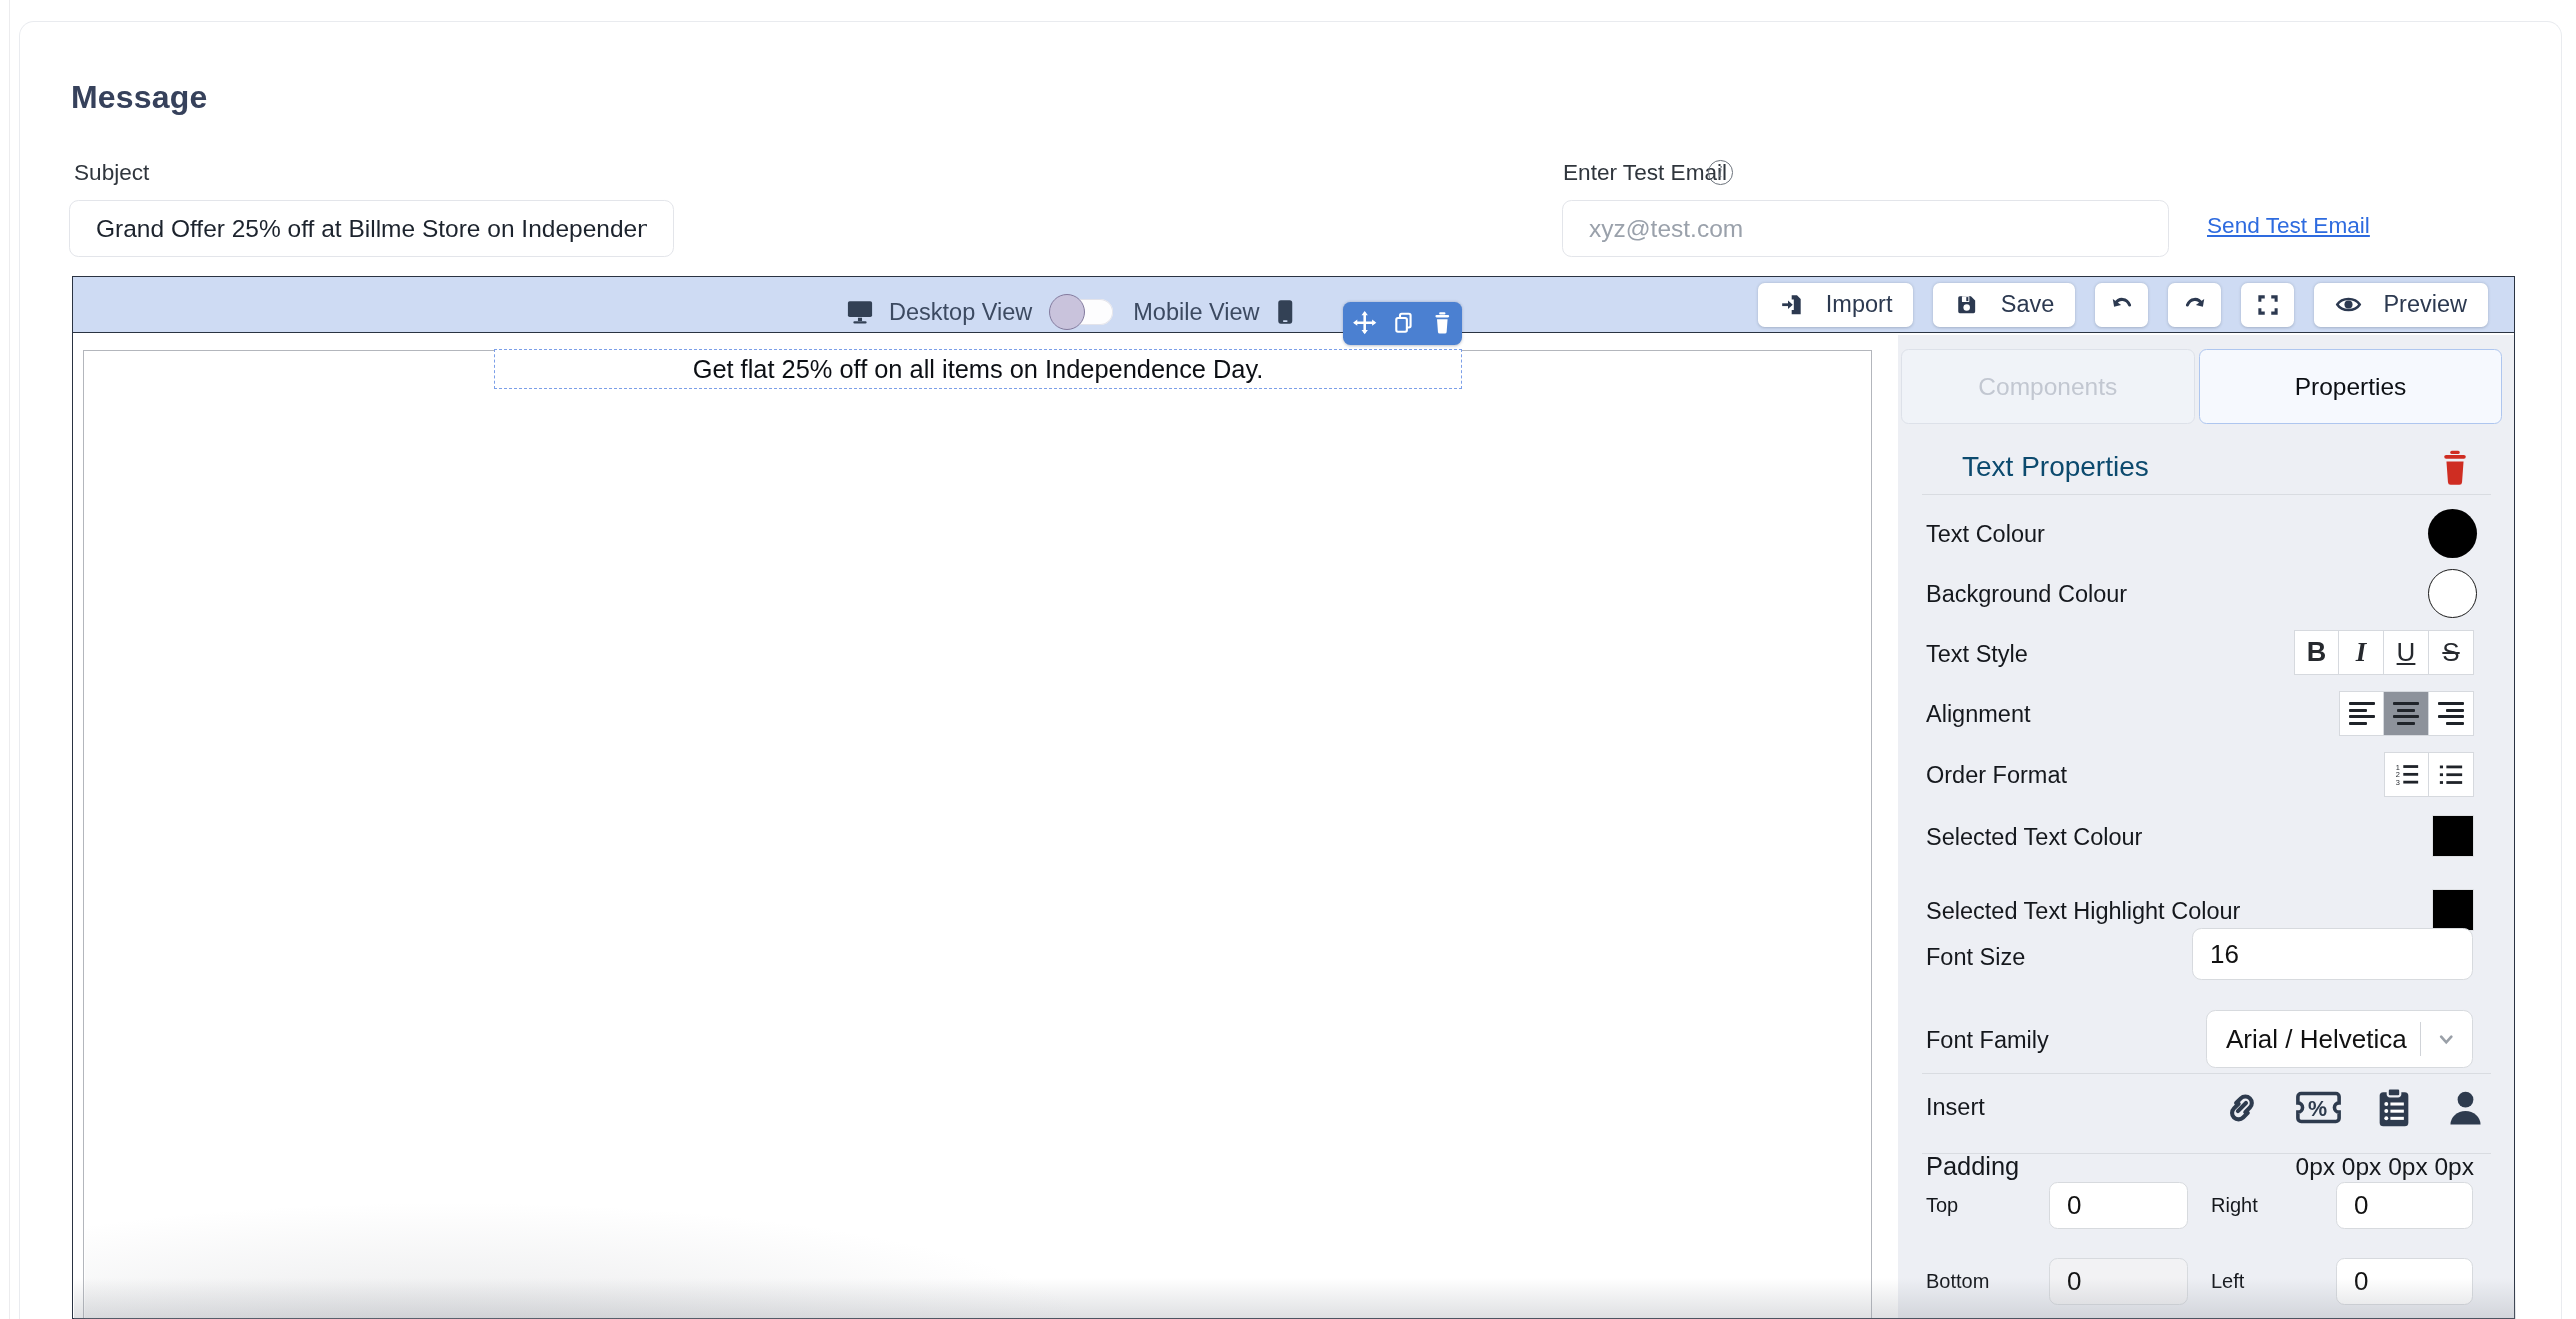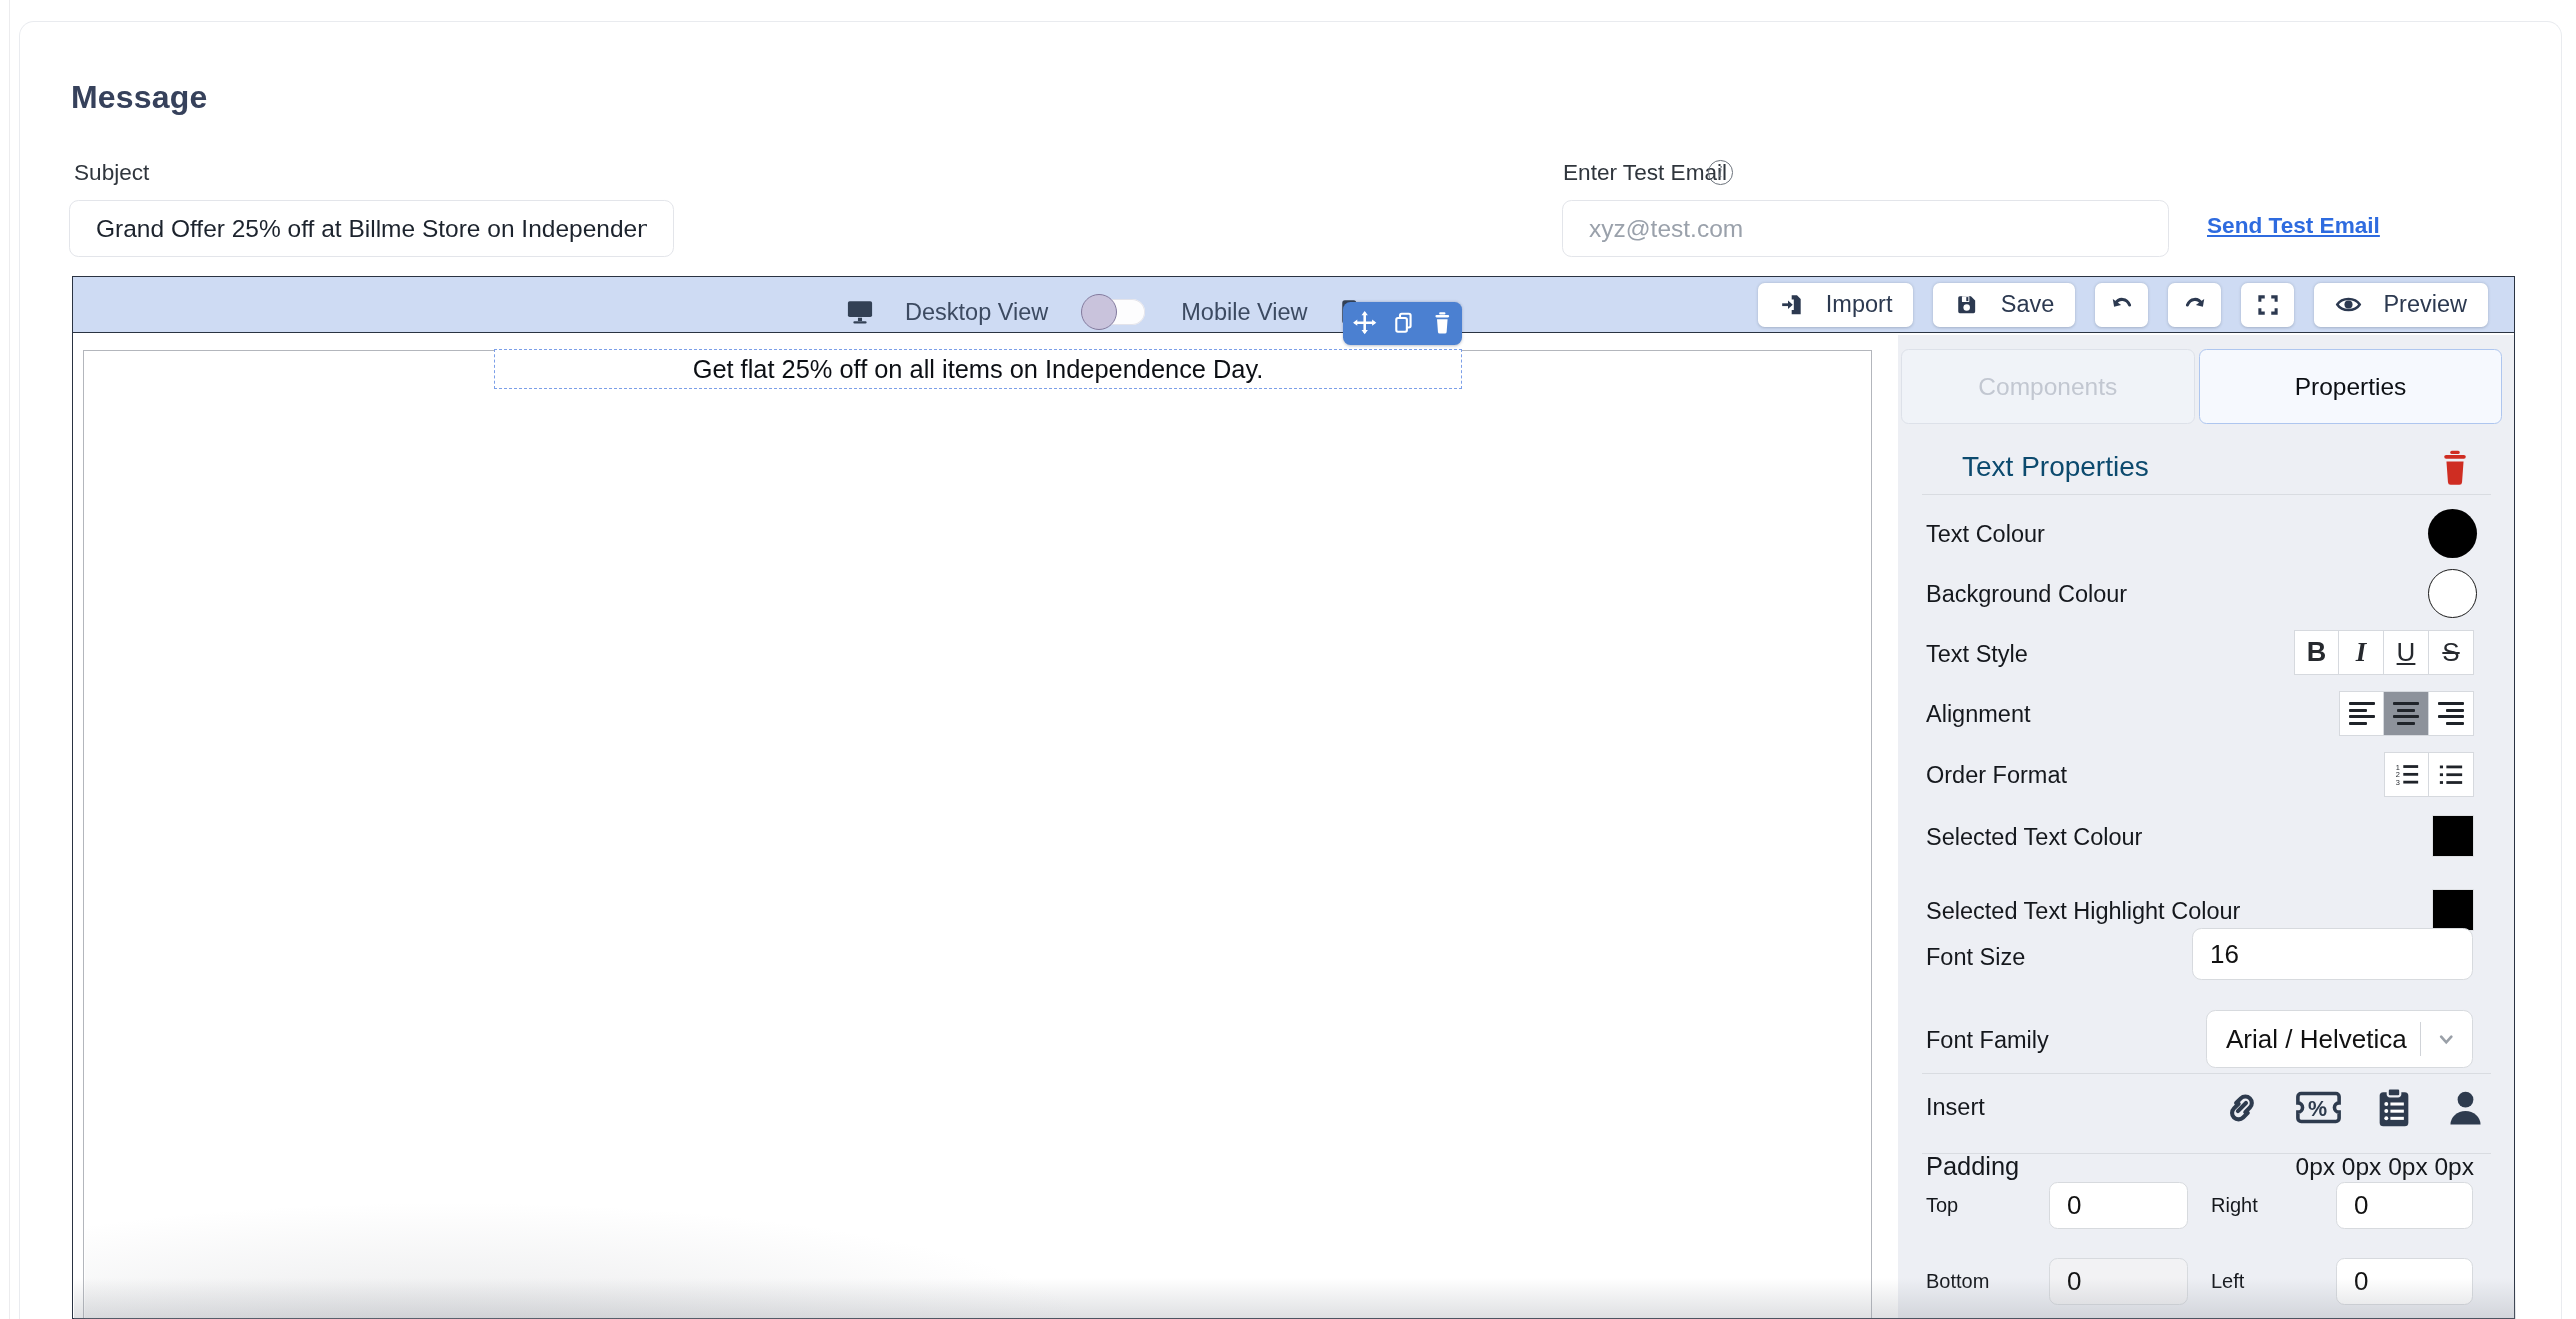--- a/index.html
+++ b/index.html
@@ -9,26 +9,26 @@
 
   
   .card { position:absolute; left:19px; top:21px; width:2543px; height:1298px; background:#fff; border:1.9px solid #e9ebef; border-bottom:none; border-radius:15px 15px 0 0; }
 
   .page-title { position:absolute; left:71px; top:79px; font-size:32px; font-weight:bold; color:#36415b; letter-spacing:0.2px; }
 
   .field-label { position:absolute; font-size:22.6px; color:#30363d; }
   .text-input { position:absolute; height:57px; background:#fff; border:1.9px solid #e3e5ea; border-radius:9.4px; font-family:"Liberation Sans",sans-serif; font-size:24.5px; color:#1c232d; padding:0 26px; outline:none; }
   .text-input::placeholder { color:#9aa1ab; }
   .info-icon { position:absolute; left:1708px; top:160px; width:24.5px; height:24.5px; border:1.9px solid #6c737c; border-radius:50%; color:#6c737c; font-size:16px; display:flex; align-items:center; justify-content:center; font-family:"Liberation Serif",serif; font-style:italic; }
-  .send-link { position:absolute; left:2207px; top:213px; font-size:22.6px; font-weight:bold; color:#2e6bdf; text-decoration:underline; cursor:pointer; }
+  .send-link { position:absolute; left:2207px; top:213px; font-size:22.6px; font-weight:normal; color:#2e6bdf; text-decoration:underline; cursor:pointer; }
 
   
   .editor { position:absolute; left:72px; top:276px; width:2443px; height:1043px; border:1.9px solid #2a3342; background:#fff; overflow:hidden; }
   .topbar { position:absolute; left:0; top:0; width:100%; height:56px; background:#cedbf3; border-bottom:1.9px solid #2a3342; }
-  .view-group { position:absolute; left:771px; top:0; height:70px; display:flex; align-items:center; gap:29px; color:#3c4a61; font-size:23.5px; }
+  .view-group { position:absolute; left:771px; top:0; height:70px; display:flex; align-items:center; gap:13px; color:#3c4a61; font-size:23.5px; }
   .toggle { position:relative; width:60px; height:26px; background:#fdfdfe; border-radius:13px; box-shadow:inset 0 0 0 0.9px #e3e3ea; margin:0 7.5px; cursor:pointer; }
   .toggle .knob { position:absolute; left:-3.8px; top:-4.7px; width:36px; height:36px; border-radius:50%; background:#c9c3dc; border:1.9px solid #837b9e; }
   .btn-group { position:absolute; right:0; top:0; height:55px; display:flex; align-items:center; gap:20px; padding-right:26px; }
   .tb-btn { height:44px; background:#fff; border:none; border-radius:6.6px; box-shadow:0 0.9px 2.8px rgba(40,50,70,.25); display:flex; align-items:center; justify-content:center; gap:21px; color:#2c3950; font-size:23.5px; font-weight:500; font-family:"Liberation Sans",sans-serif; padding:0 21px; cursor:pointer; }
   .tb-btn.icon-only { width:53px; padding:0; }
 
   
   .mini-toolbar { position:absolute; left:1270px; top:24.5px; width:119px; height:43px; background:#4b80d1; border-radius:7.5px; display:flex; align-items:center; justify-content:center; gap:14px; z-index:6; box-shadow:0 0.9px 2.8px rgba(30,50,90,.3); }
 
   

